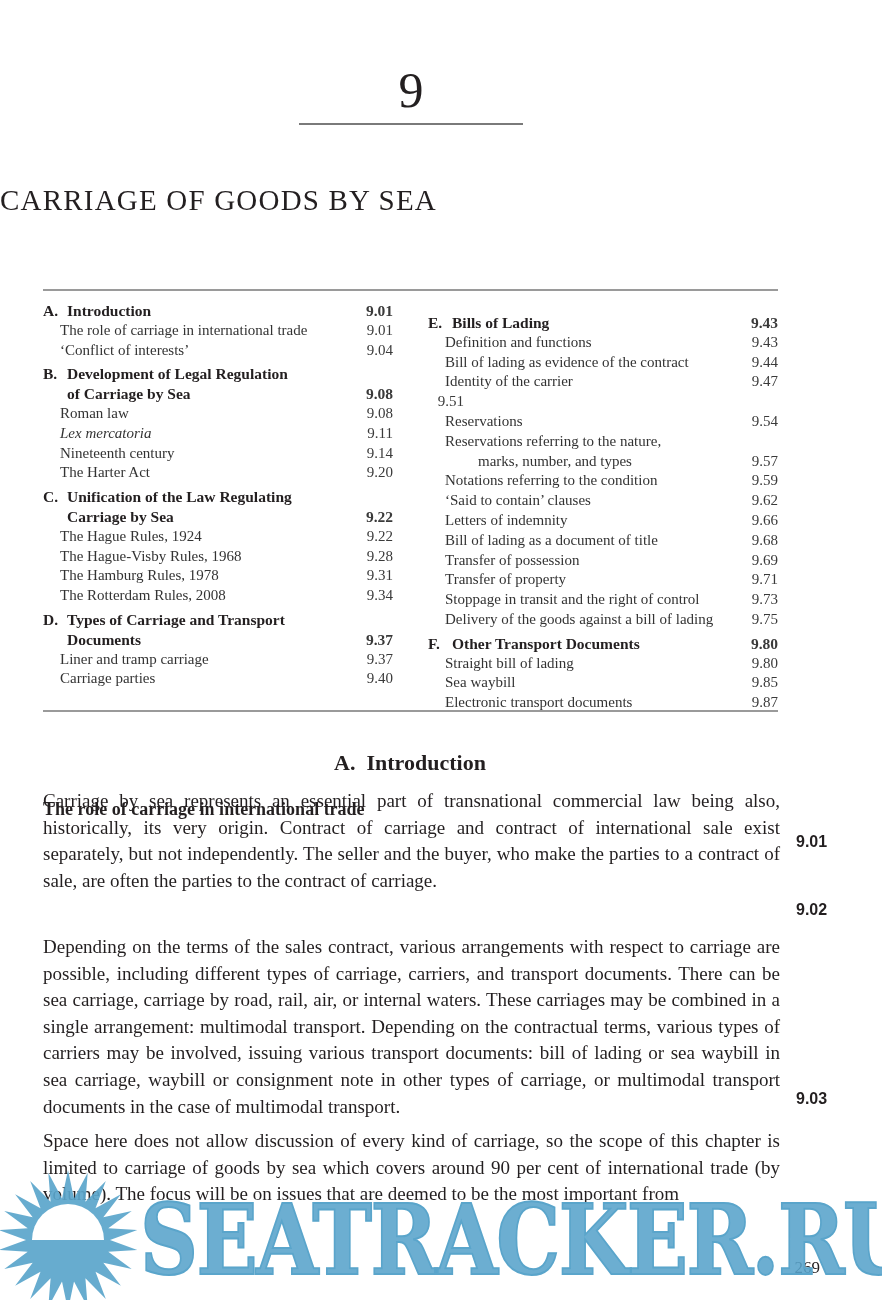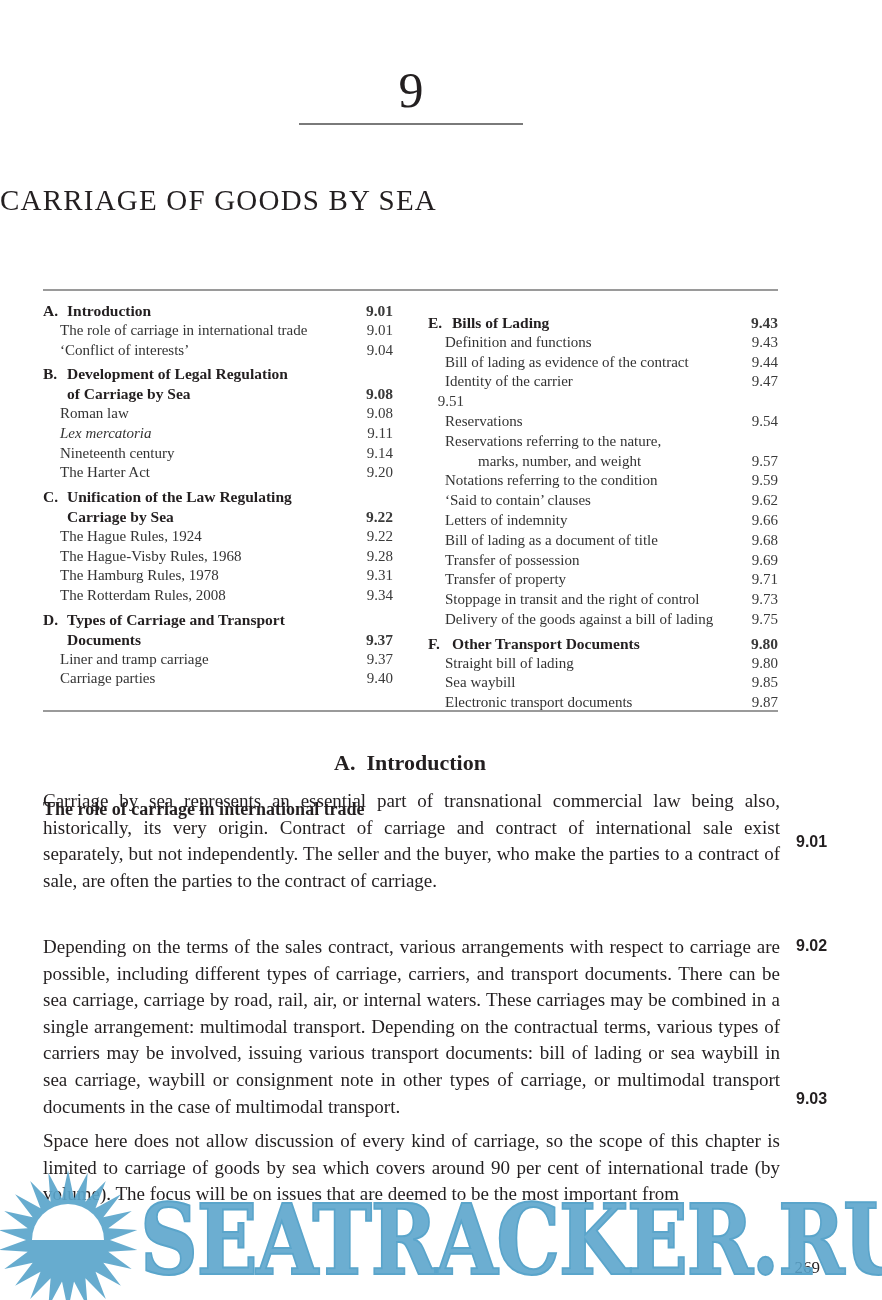--- a/index.html
+++ b/index.html
@@ -130,21 +130,21 @@
       <div class="num">9.47</div>
     </div>
     <div class="toc-row sub">
       <div class="num">9.51</div>
     </div>
     <div class="toc-row sub">
       <div class="label"><span>Reservations</span></div>
       <div class="num">9.54</div>
     </div>
     <div class="toc-row sub">
-      <div class="label"><span>Reservations referring to the nature,</span><span class="wrap">marks, number, and weight</span></div>
+      <div class="label"><span>Reservations referring to the nature,</span><span class="wrap">marks, number, and types</span></div>
       <div class="num">9.57</div>
     </div>
     <div class="toc-row sub">
       <div class="label"><span>Notations referring to the condition</span></div>
       <div class="num">9.59</div>
     </div>
     <div class="toc-row sub">
       <div class="label"><span>‘Said to contain’ clauses</span></div>
       <div class="num">9.62</div>
     </div>
@@ -192,21 +192,21 @@
 
 <div class="toc-rule-bottom"></div>
 
 <div class="section-heading" style="white-space:pre">A.  Introduction</div>
 <div class="sub-heading">The role of carriage in international trade</div>
 
 <p class="para" style="top:788px;margin:0;">Carriage by sea represents an essential part of transnational commercial law being also, historically, its very origin. Contract of carriage and contract of international sale exist separately, but not independently. The seller and the buyer, who make the parties to a contract of sale, are often the parties to the contract of carriage.</p>
 <div class="para-num" style="top:829px">9.01</div>
 
 <p class="para" style="top:934px;margin:0;">Depending on the terms of the sales contract, various arrangements with respect to carriage are possible, including different types of carriage, carriers, and transport documents. There can be sea carriage, carriage by road, rail, air, or internal waters. These carriages may be combined in a single arrangement: multimodal transport. Depending on the contractual terms, various types of carriers may be involved, issuing various transport documents: bill of lading or sea waybill in sea carriage, waybill or consignment note in other types of carriage, or multimodal transport documents in the case of multimodal transport.</p>
-<div class="para-num" style="top:933px">9.02</div>
+<div class="para-num" style="top:897px">9.02</div>
 
 <p class="para" style="top:1128px;margin:0;">Space here does not allow discussion of every kind of carriage, so the scope of this chapter is limited to carriage of goods by sea which covers around 90 per cent of international trade (by volume). The focus will be on issues that are deemed to be the most important from</p>
 <div class="para-num" style="top:1086px">9.03</div>
 
 <div class="page-number">269</div>
 
 <svg class="watermark" viewBox="0 0 882 132" style="position:absolute;left:0;top:1168px;width:882px;height:132px;">
   <g transform="translate(68,72)" fill="#5aa5cb" fill-opacity="0.92">
     <polygon id="sunrays" points="0.0,-70.0 6.0,-41.6 19.7,-67.2 17.4,-38.2 37.8,-58.9 27.5,-31.7 52.9,-45.8 35.3,-22.7 63.7,-29.1 40.3,-11.8 69.3,-10.0 42.0,-0.0 69.3,10.0 40.3,11.8 63.7,29.1 35.3,22.7 52.9,45.8 27.5,31.7 37.8,58.9 17.4,38.2 19.7,67.2 6.0,41.6 0.0,70.0 -6.0,41.6 -19.7,67.2 -17.4,38.2 -37.8,58.9 -27.5,31.7 -52.9,45.8 -35.3,22.7 -63.7,29.1 -40.3,11.8 -69.3,10.0 -42.0,0.0 -69.3,-10.0 -40.3,-11.8 -63.7,-29.1 -35.3,-22.7 -52.9,-45.8 -27.5,-31.7 -37.8,-58.9 -17.4,-38.2 -19.7,-67.2 -6.0,-41.6"></polygon>
     <path d="M-36,0 A36,36 0 0 1 36,0 Z" fill="#ffffff" fill-opacity="1"></path>

